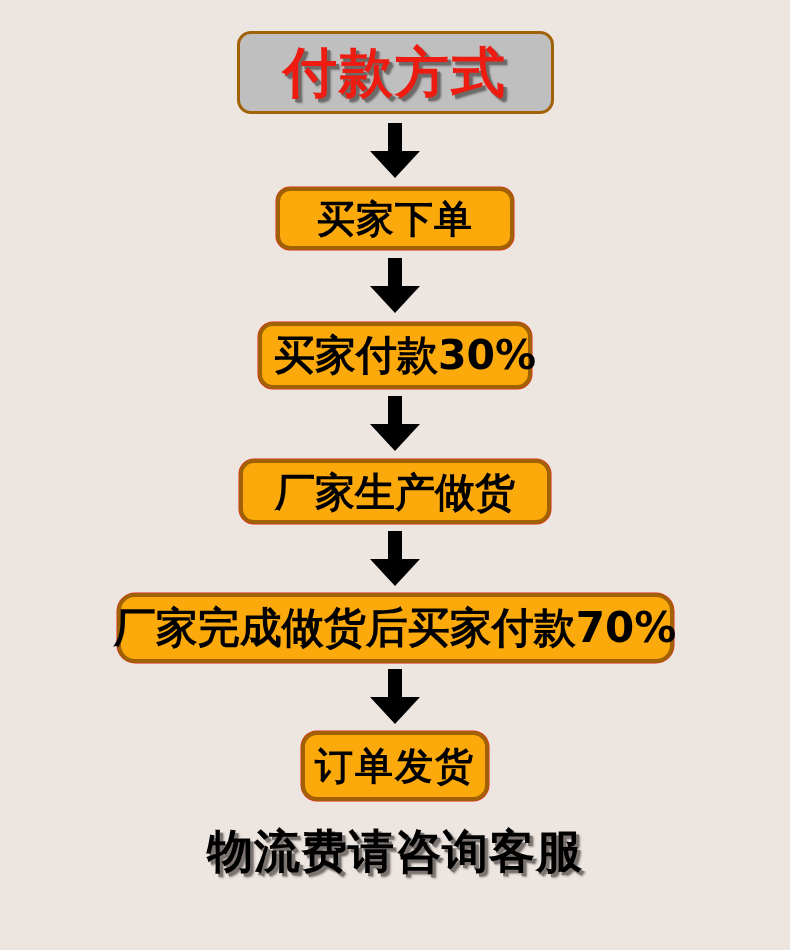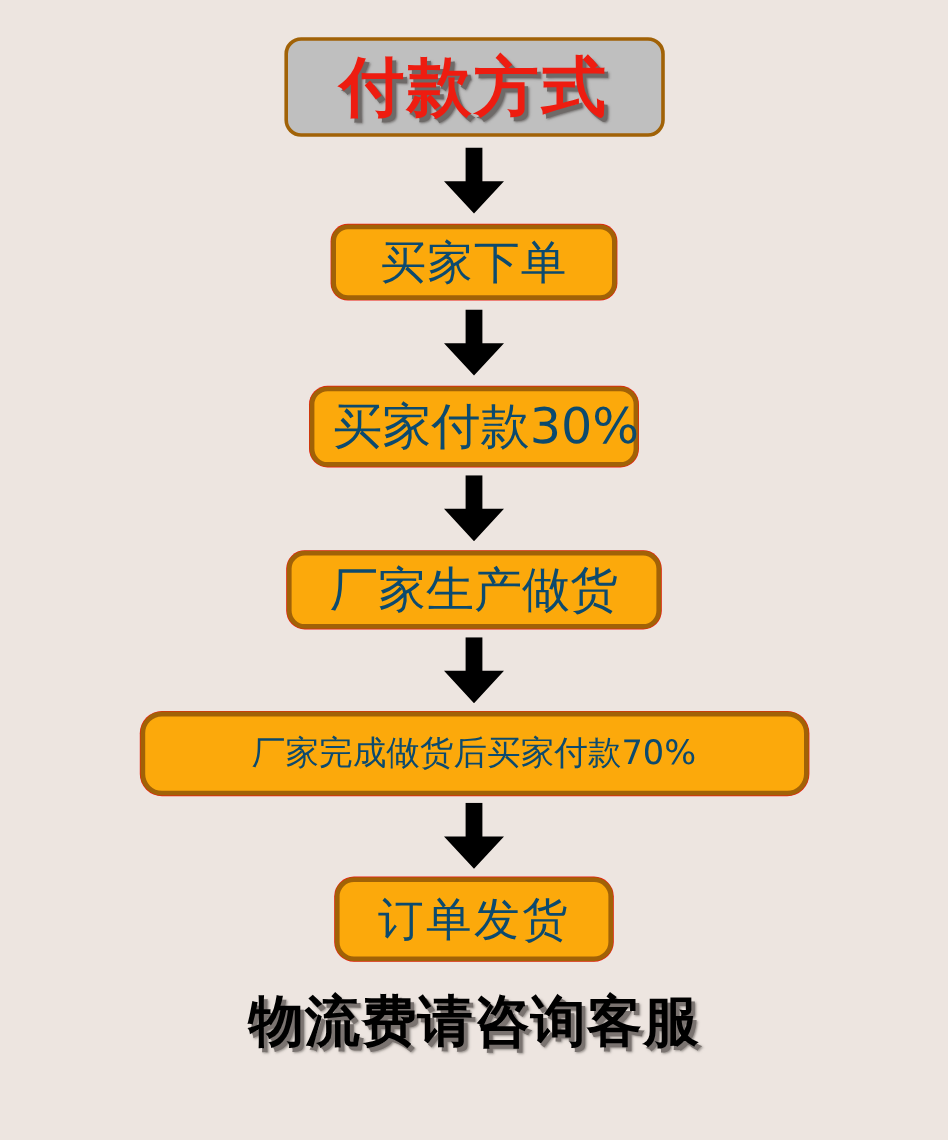--- a/index.html
+++ b/index.html
@@ -53,37 +53,37 @@
     letter-spacing: 2px;
     text-shadow: 3px 3px 0 #6E6A68, 4px 4px 2px rgba(60,55,52,.55);
   }
 
   
   .node.step-node {
     background: #FCA90B;
     box-shadow: 0 0 0 0.5px #EE1C10;
   }
   .step-node .node-label {
-    color: #0c4a6e;
-    font-weight: normal;
+    color: #000000;
+    font-weight: bold;
   }
 
   .node.step-1 { width: 238px; height: 63px; border-radius: 14px; }
   .node.step-1 .node-label { font-size: 38px; letter-spacing: 1px; }
 
   .node.step-2 { width: 274px; height: 67px; border-radius: 15px; padding-left: 20px; }
   .node.step-2 .node-label { font-size: 41px; letter-spacing: 0px; }
 
   .node.step-3 { width: 312px; height: 65px; border-radius: 15px; }
   .node.step-3 .node-label { font-size: 40px; letter-spacing: 0px; }
 
   .node.step-4 { width: 557px; height: 70px; border-radius: 18px; }
-  .node.step-4 .node-label { font-size: 28px; letter-spacing: 0px; }
+  .node.step-4 .node-label { font-size: 42px; letter-spacing: 0px; }
 
-  .node.step-5 { width: 232px; height: 70px; border-radius: 16px; }
+  .node.step-5 { width: 188px; height: 70px; border-radius: 16px; }
   .node.step-5 .node-label { font-size: 38px; letter-spacing: 2px; }
 
   
   .arrow {
     display: block;
     line-height: 0;
   }
   .arrow svg { display: block; }
 
   

